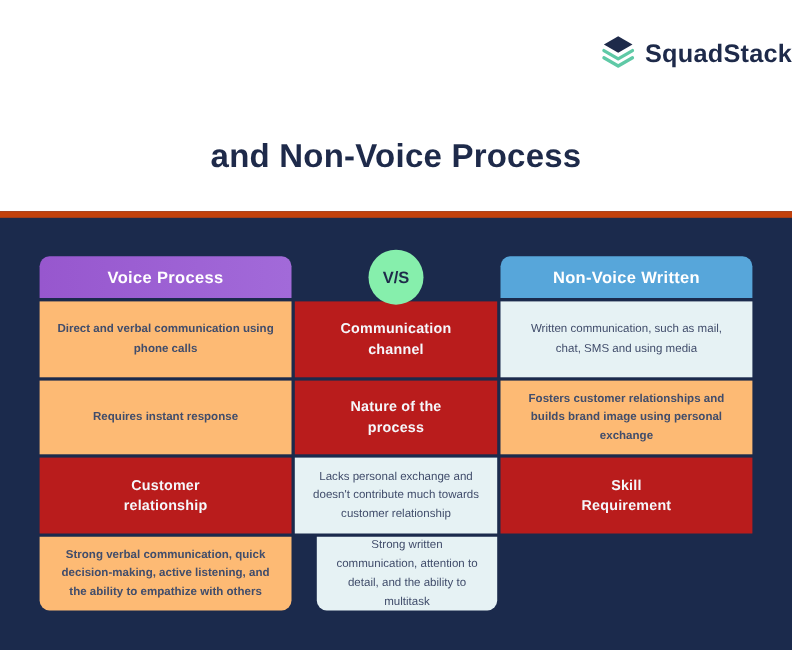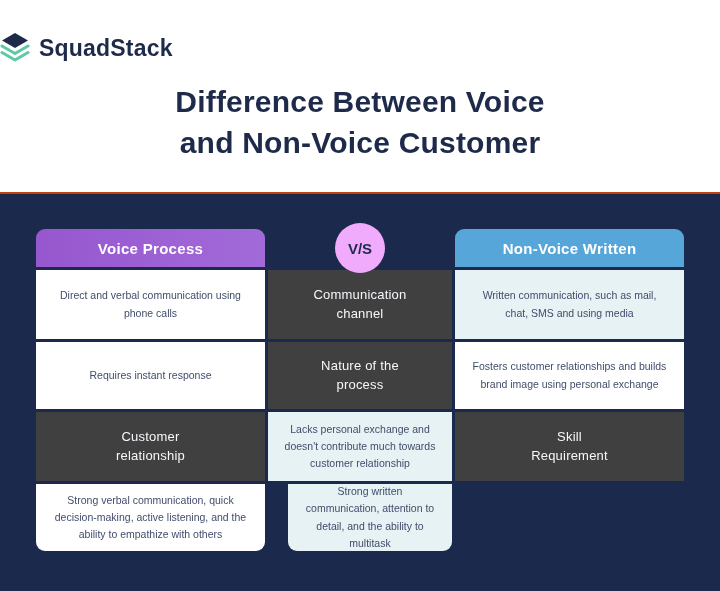--- a/index.html
+++ b/index.html
@@ -13,21 +13,21 @@
     font-family: "Liberation Sans", sans-serif;
   }
   
   .top {
     height: 192px;
     background: #ffffff;
     text-align: center;
   }
   .logo {
     display: flex;
-    justify-content: flex-start;
+    justify-content: flex-end;
     align-items: center;
     gap: 9px;
     padding-top: 31px;
   }
   .logo-icon { display: block; }
   .logo-text {
     font-size: 23px;
     font-weight: 700;
     color: #1e2a4a;
     letter-spacing: 0.2px;
@@ -40,21 +40,21 @@
     color: #1e2a4a;
     letter-spacing: 0.2px;
   }
   
   .panel {
     position: absolute;
     left: 0; top: 192px;
     width: 720px;
     height: 399px;
     background: #1b2a4c;
-    border-top: 2px solid #c2410c;
+    border-top: 6px solid #c2410c;
   }
   .grid {
     display: grid;
     grid-template-columns: 229px 184px 229px;
     grid-template-rows: 38px 69px 67px 69px 67px;
     gap: 3px;
     margin: 35px 36px 0 36px;
   }
   .hdr {
     display: flex;
@@ -71,47 +71,47 @@
   .vs-wrap {
     display: flex;
     align-items: center;
     justify-content: center;
     overflow: visible;
   }
   .vs-circle {
     width: 50px;
     height: 50px;
     flex: 0 0 auto;
-    background: #f0abfc;
+    background: #86efac;
     border-radius: 50%;
     display: flex;
     align-items: center;
     justify-content: center;
     font-size: 15px;
     font-weight: 800;
     color: #1e2a4a;
     z-index: 2;
   }
   .cell {
     display: flex;
     align-items: center;
     justify-content: center;
     text-align: center;
     padding: 6px 16px;
     font-size: 10.5px;
     line-height: 1.65;
     color: #414d6b;
   }
-  .cell.voice    { background: #ffffff; }
+  .cell.voice    { background: #fdba74; font-weight: bold; }
   .cell.nonvoice { background: #e6f2f4; }
   .cell.mid {
-    background: #404040;
+    background: #b91c1c;
     color: #f5f7fb;
     font-size: 13px;
-    font-weight: 400;
+    font-weight: 700;
     line-height: 1.45;
     letter-spacing: 0.2px;
     white-space: pre-line;
     padding-left: 16px;
   }
   .cell.voice.last    { border-radius: 0 0 9px 9px; }
   .cell.nonvoice.last { border-radius: 0 0 9px 9px; margin-left: 20px; }
 </style>
 </head>
 <body>
@@ -120,21 +120,21 @@
 
   <header class="top">
     <div class="logo">
       <svg class="logo-icon" width="30" height="34" viewBox="0 0 30 34" xmlns="http://www.w3.org/2000/svg">
         <path d="M15 2 L28 9.5 L15 17 L2 9.5 Z" fill="#1e2a4a"></path>
         <path d="M2 15 L15 22.5 L28 15" stroke="#5fc9a6" stroke-width="3" fill="none" stroke-linecap="round" stroke-linejoin="round"></path>
         <path d="M2 21.5 L15 29 L28 21.5" stroke="#5fc9a6" stroke-width="3" fill="none" stroke-linecap="round" stroke-linejoin="round"></path>
       </svg>
       <span class="logo-text">SquadStack</span>
     </div>
-    <h1 class="title"><span>Difference Between Voice</span><br><span>and Non-Voice Customer</span></h1>
+    <h1 class="title"><br><span>and Non-Voice Process</span></h1>
   </header>
 
   <section class="panel">
     <div class="grid">
 
       <div class="hdr hdr-voice">Voice Process</div>
       <div class="vs-wrap">
         <div class="vs-circle">V/S</div>
       </div>
       <div class="hdr hdr-nonvoice">Non-Voice Written</div>

